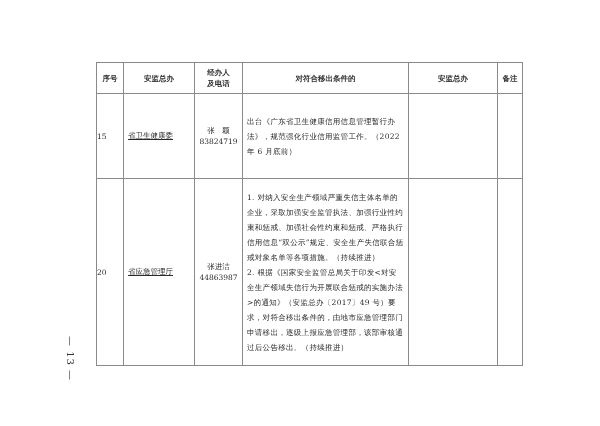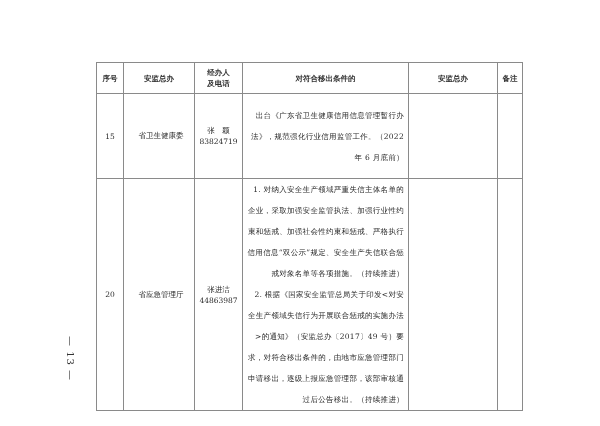--- a/index.html
+++ b/index.html
@@ -8,24 +8,24 @@
   .page-num { position:absolute; left:64px; top:318px; width:14px; height:80px;
               display:flex; align-items:center; justify-content:center; }
   .page-num span { display:block; transform:rotate(90deg); white-space:nowrap;
                    font-size:10px; color:#333; letter-spacing:1px; }
   table.main { position:absolute; left:96px; top:62px; border-collapse:collapse;
                table-layout:fixed; width:426px; }
   table.main td, table.main th { border:1px solid #8a8a8a; padding:0; vertical-align:middle; }
   table.main th { font-family:"DejaVu Sans","Liberation Sans",sans-serif; font-weight:bold;
                   font-size:7.5px; color:#333; height:30px; text-align:center; line-height:11px; }
   table.main td { font-size:7.5px; }
-  .c-idx { text-align:center; }
-  .c-dept { text-align:center; padding-left:4px !important; }
+  .c-idx { text-align:left; }
+  .c-dept { text-align:left; padding-left:4px !important;text-decoration:underline; }
   .c-contact { text-align:center; line-height:11px; }
-  .c-measure { text-align:right; padding:0 4px !important; line-height:21px; letter-spacing:0.3px; }
+  .c-measure { text-align:left; padding:0 4px !important; line-height:15px; letter-spacing:0.3px; }
   .row15 td { height:84px; }
   .row16 td { height:186px; }
   .measure-block { display:block; }
 </style>
 </head>
 <body>
 
 <div class="page-num">
   <span>— 13 —</span>
 </div>

